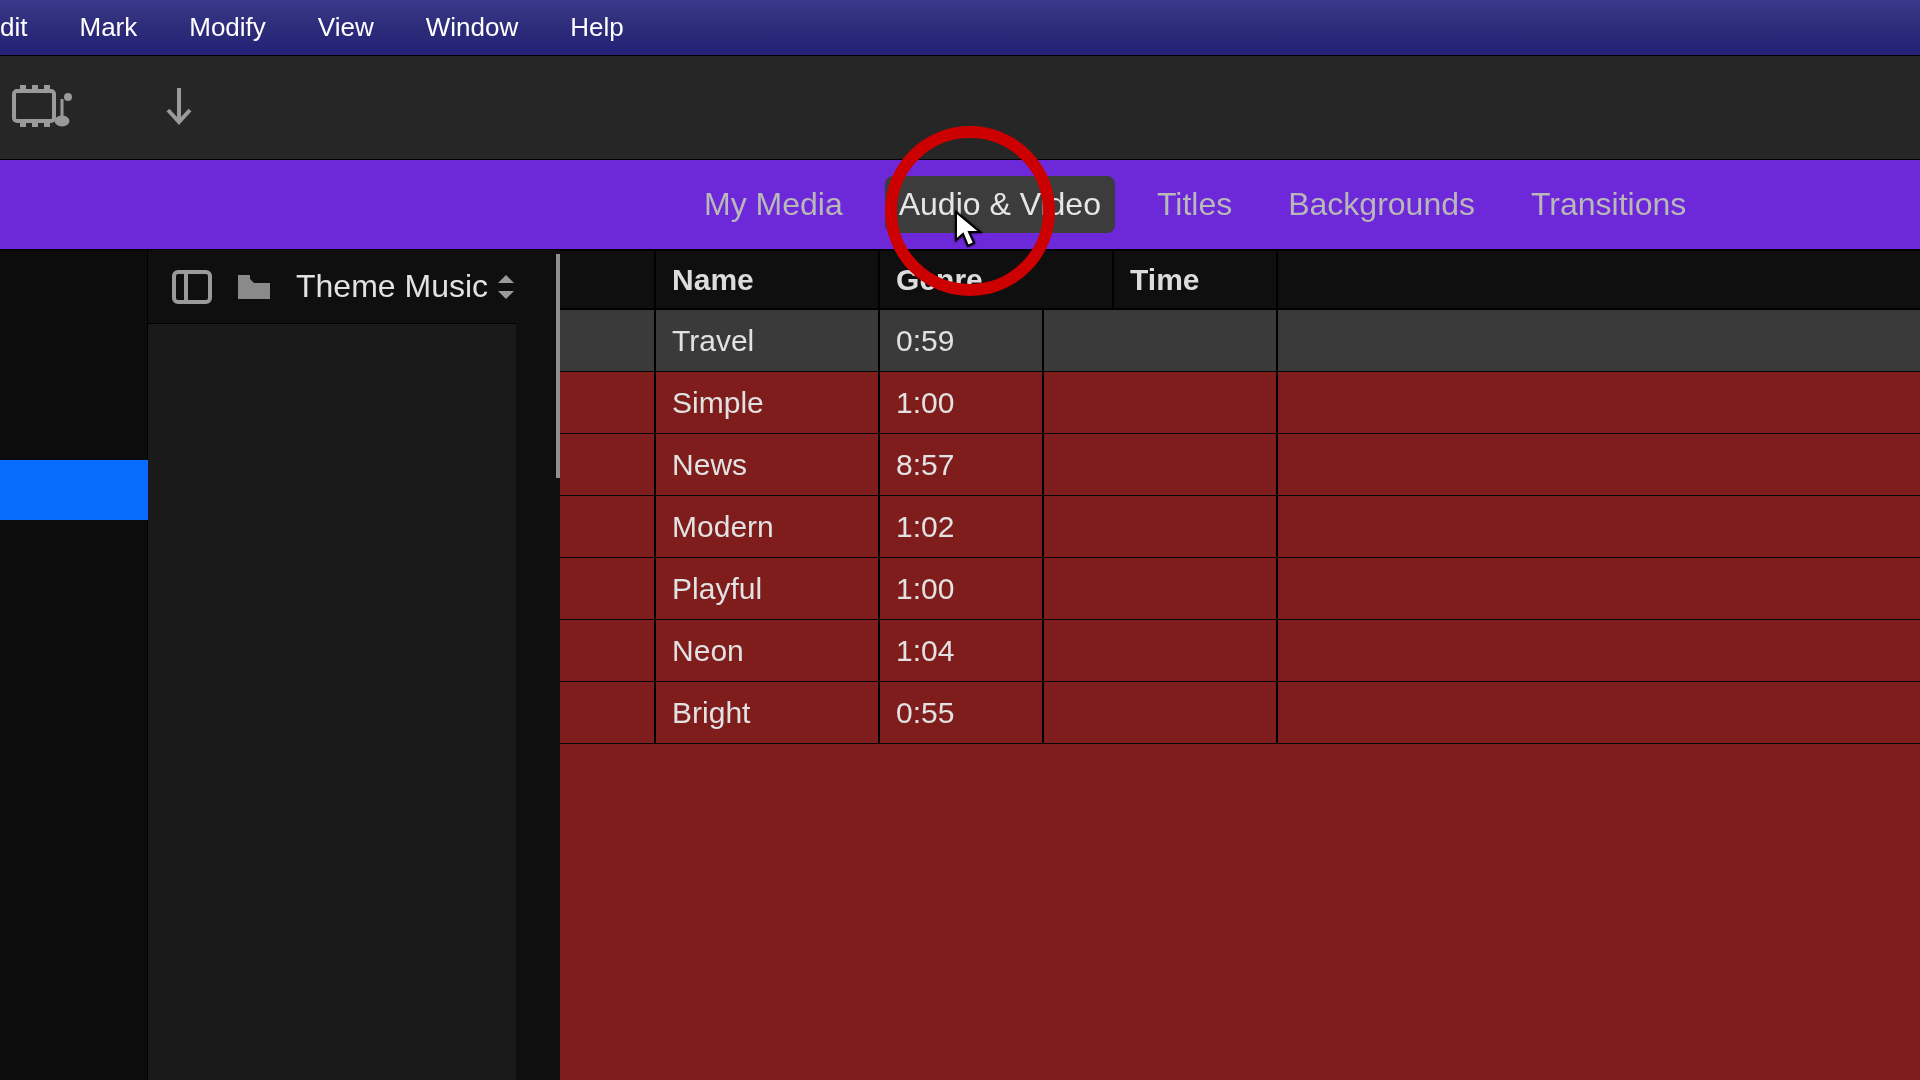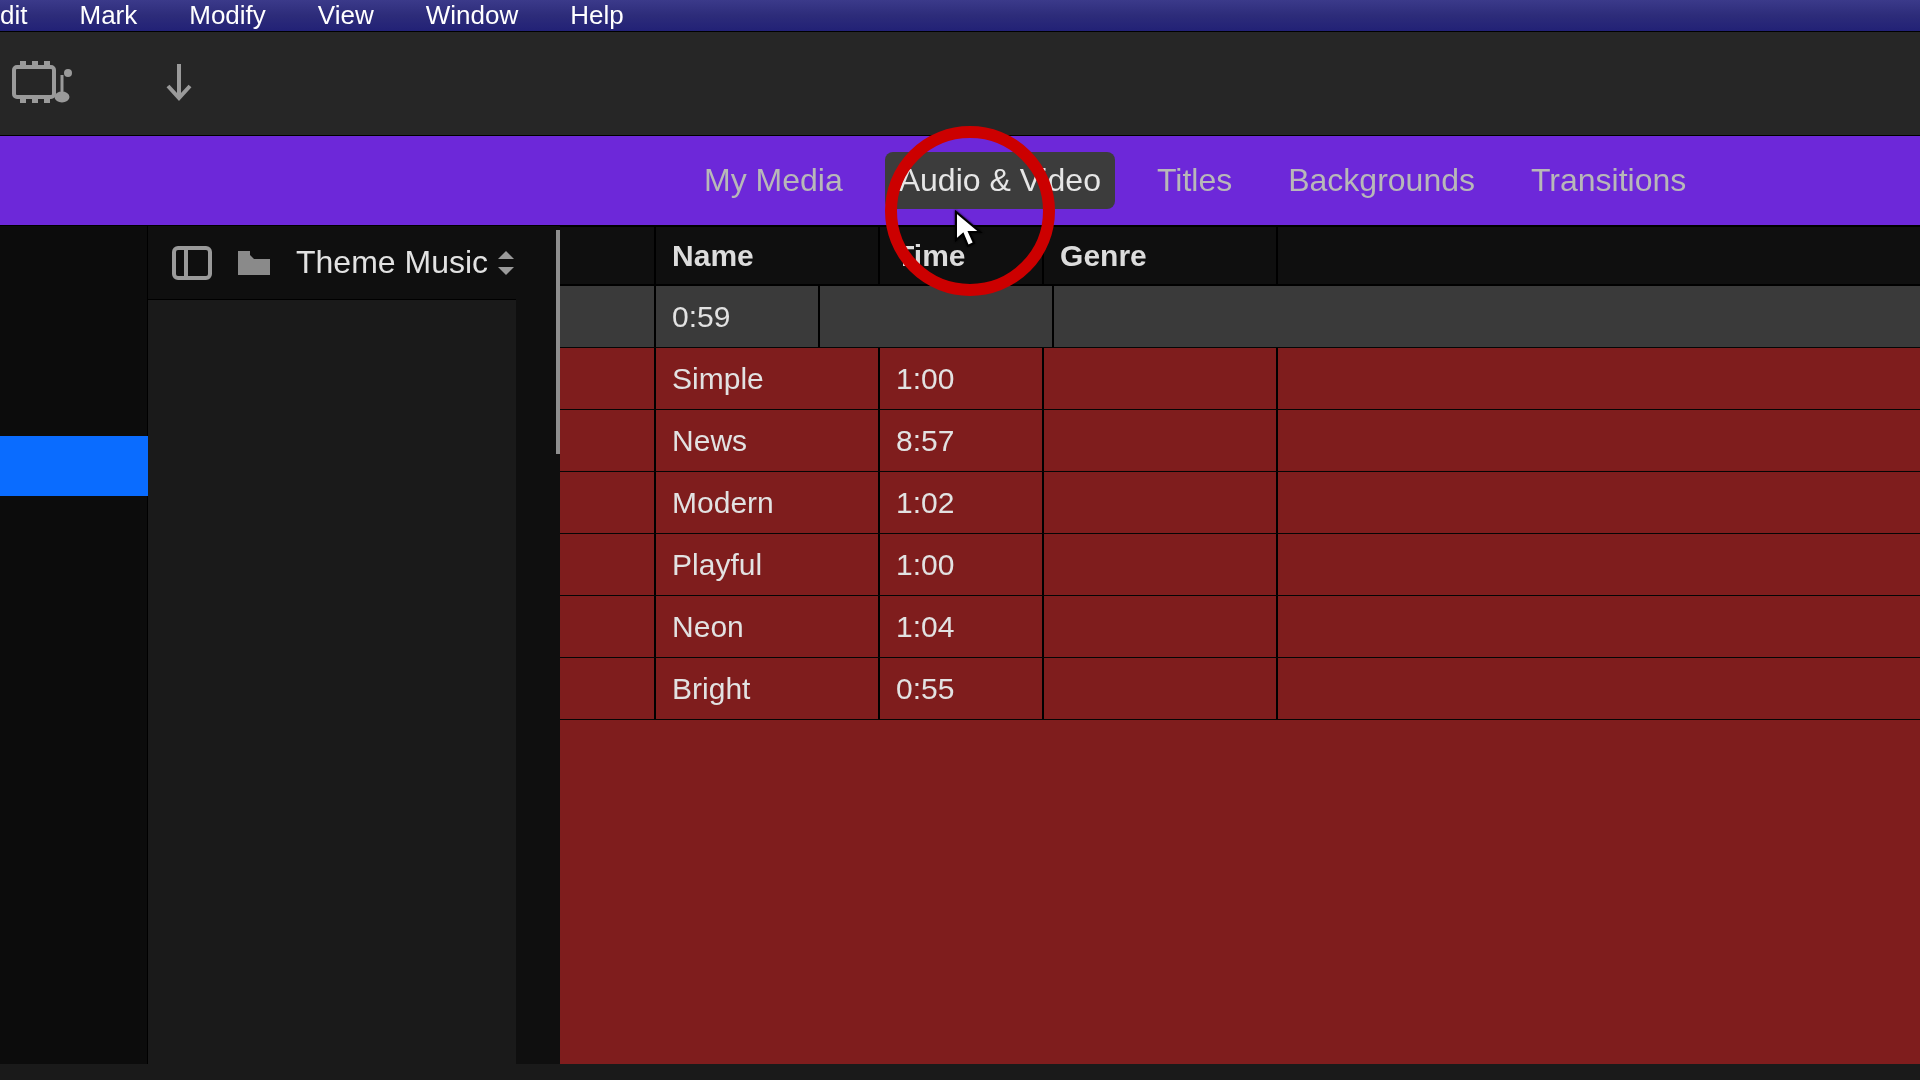--- a/index.html
+++ b/index.html
@@ -8,21 +8,21 @@
     font-family: -apple-system, BlinkMacSystemFont, "Helvetica Neue", Arial, sans-serif;
     width: 1920px;
     height: 1080px;
     overflow: hidden;
     user-select: none;
     color: #ddd;
   }
 
   
   .menubar {
-    height: 32px;
+    height: 56px;
     background: linear-gradient(180deg, #3b3a8a 0%, #2d2c7a 50%, #222176 100%);
     display: flex;
     align-items: center;
     padding-left: 0;
     gap: 0;
     border-bottom: 1px solid #000;
   }
   .menubar .menu-item {
     color: #fff;
     font-size: 26px;
@@ -309,26 +309,27 @@
         <div class="redstrip r3"></div>
         <div class="playhead"></div>
         <div class="timebadge">58.5s</div>
       </div>
     </div>
 
     <div class="table">
       <div class="thead">
         <div class="col-spacer"></div>
         <div class="th col-name">Name</div>
+        <div class="th col-genre">Genre</div>
         <div class="th col-time">Time</div>
-        <div class="th col-genre">Genre</div>
       </div>
 
       <div class="trow selected">
         <div class="col-spacer"></div>
+        <div class="td col-name">Travel</div>
         <div class="td col-time">0:59</div>
         <div class="td col-genre"></div>
       </div>
       <div class="trow">
         <div class="col-spacer"></div>
         <div class="td col-name">Simple</div>
         <div class="td col-time">1:00</div>
         <div class="td col-genre"></div>
       </div>
       <div class="trow">

